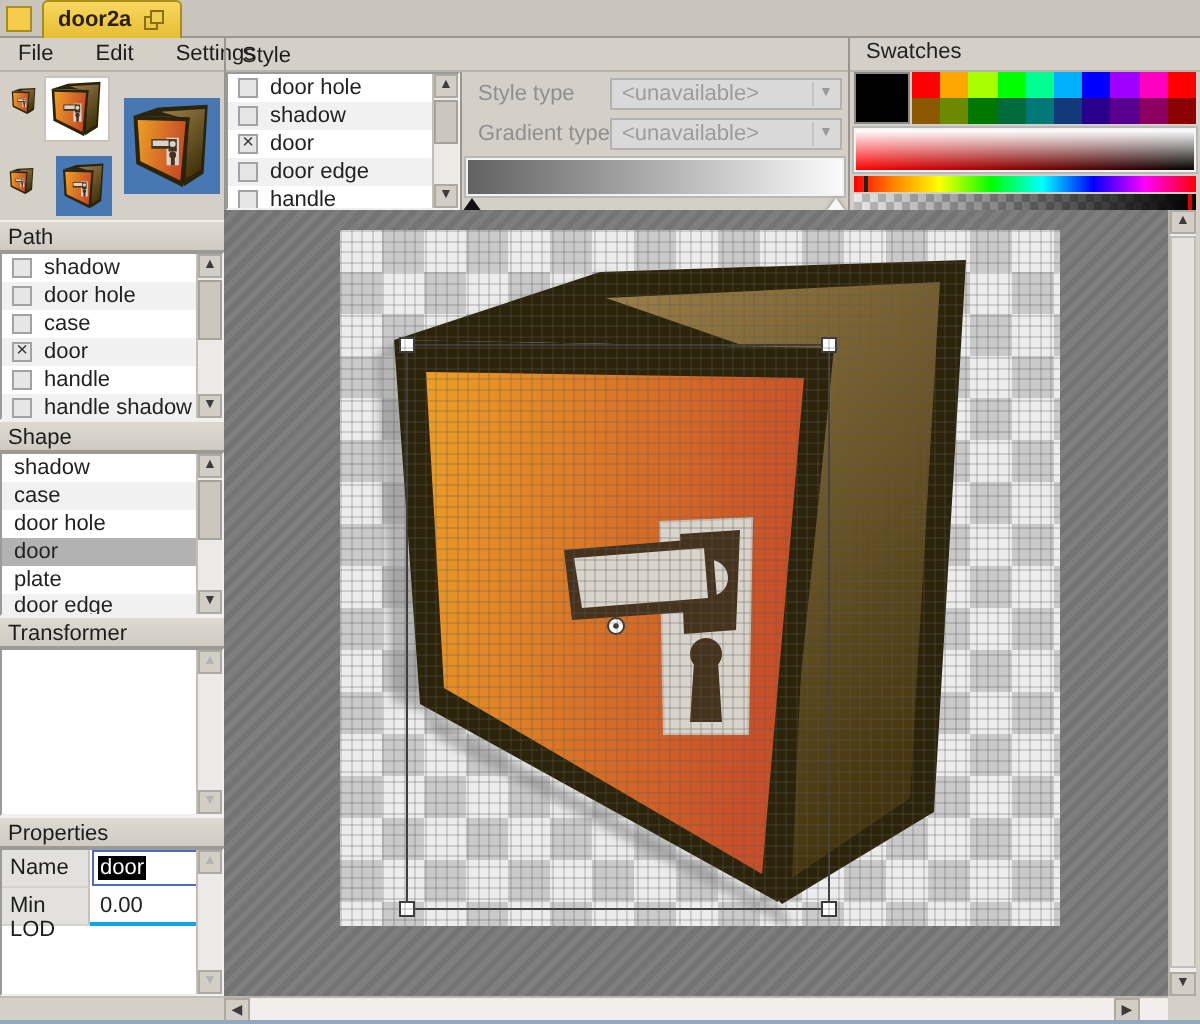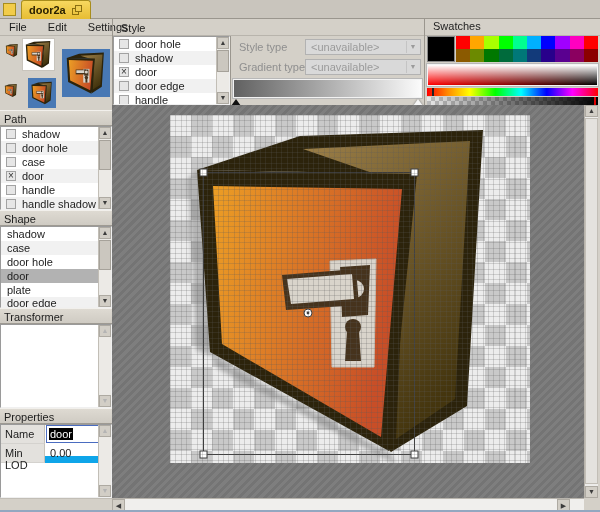--- a/index.html
+++ b/index.html
@@ -101,21 +101,21 @@
 
   
   .pvwhite { background:#fff; border:1px solid #c8c4bc; }
   .pvblue  { background:#4878b4; }
 
   
   .prow { position:absolute; left:0; width:99px; height:19px; }
   .pcell-l { position:absolute; left:0; top:0; width:44px; height:19px; background:#e3e1dd;
              border-right:1px solid #c6c2ba; border-bottom:1px solid #d4d2ce; padding:3px 0 0 4px; color:#1c1c1c; }
   .pcell-v { position:absolute; left:44px; top:0; right:0; height:19px; background:#fff;
-             border-bottom:7px solid #0ea5e9; padding:3px 0 0 5px; }
+             border-bottom:2px solid #0ea5e9; padding:3px 0 0 5px; }
   .nameinput { position:absolute; left:45px; top:0; width:53px; height:18px; background:#fff;
                border:1px solid #4a6cc0; padding:2px 0 0 2px; }
   .nameinput .selected { background:#000; color:#fff; padding:0 1px; }
 </style>
 </head>
 <body>
 
 <svg width="0" height="0" style="position:absolute">
   <defs>
     <linearGradient id="gFront" x1="0" y1="0" x2="1" y2="0.25">

